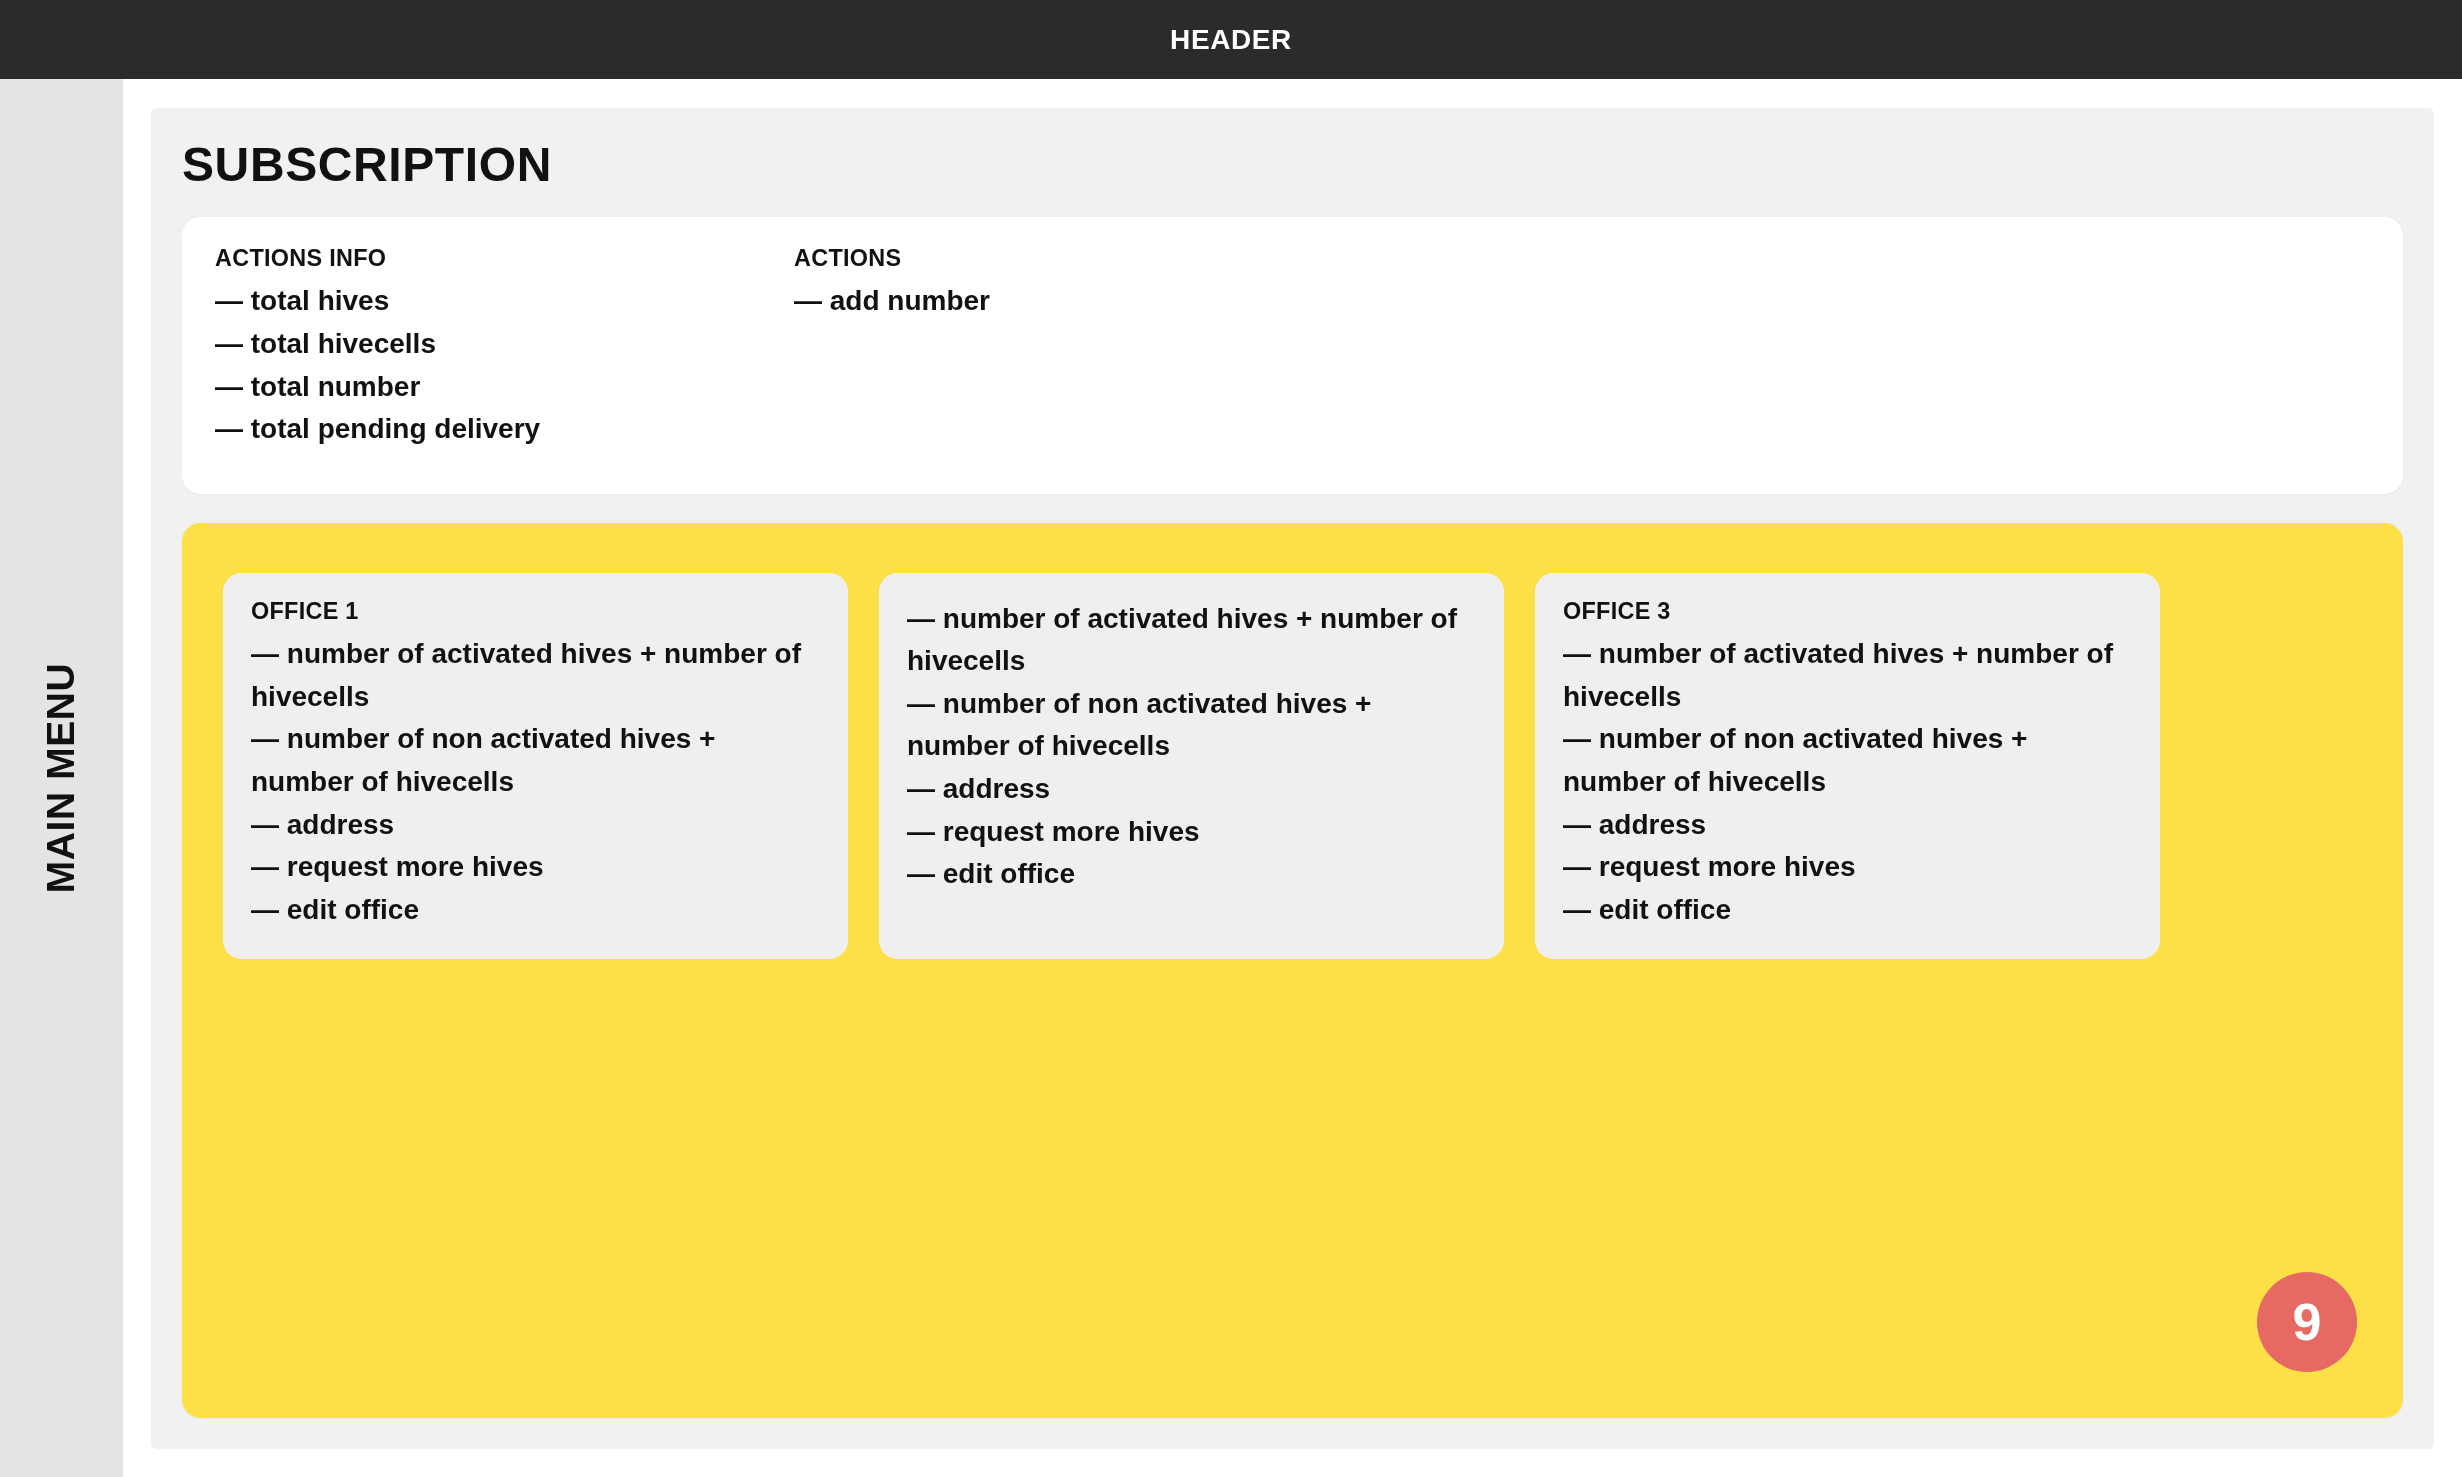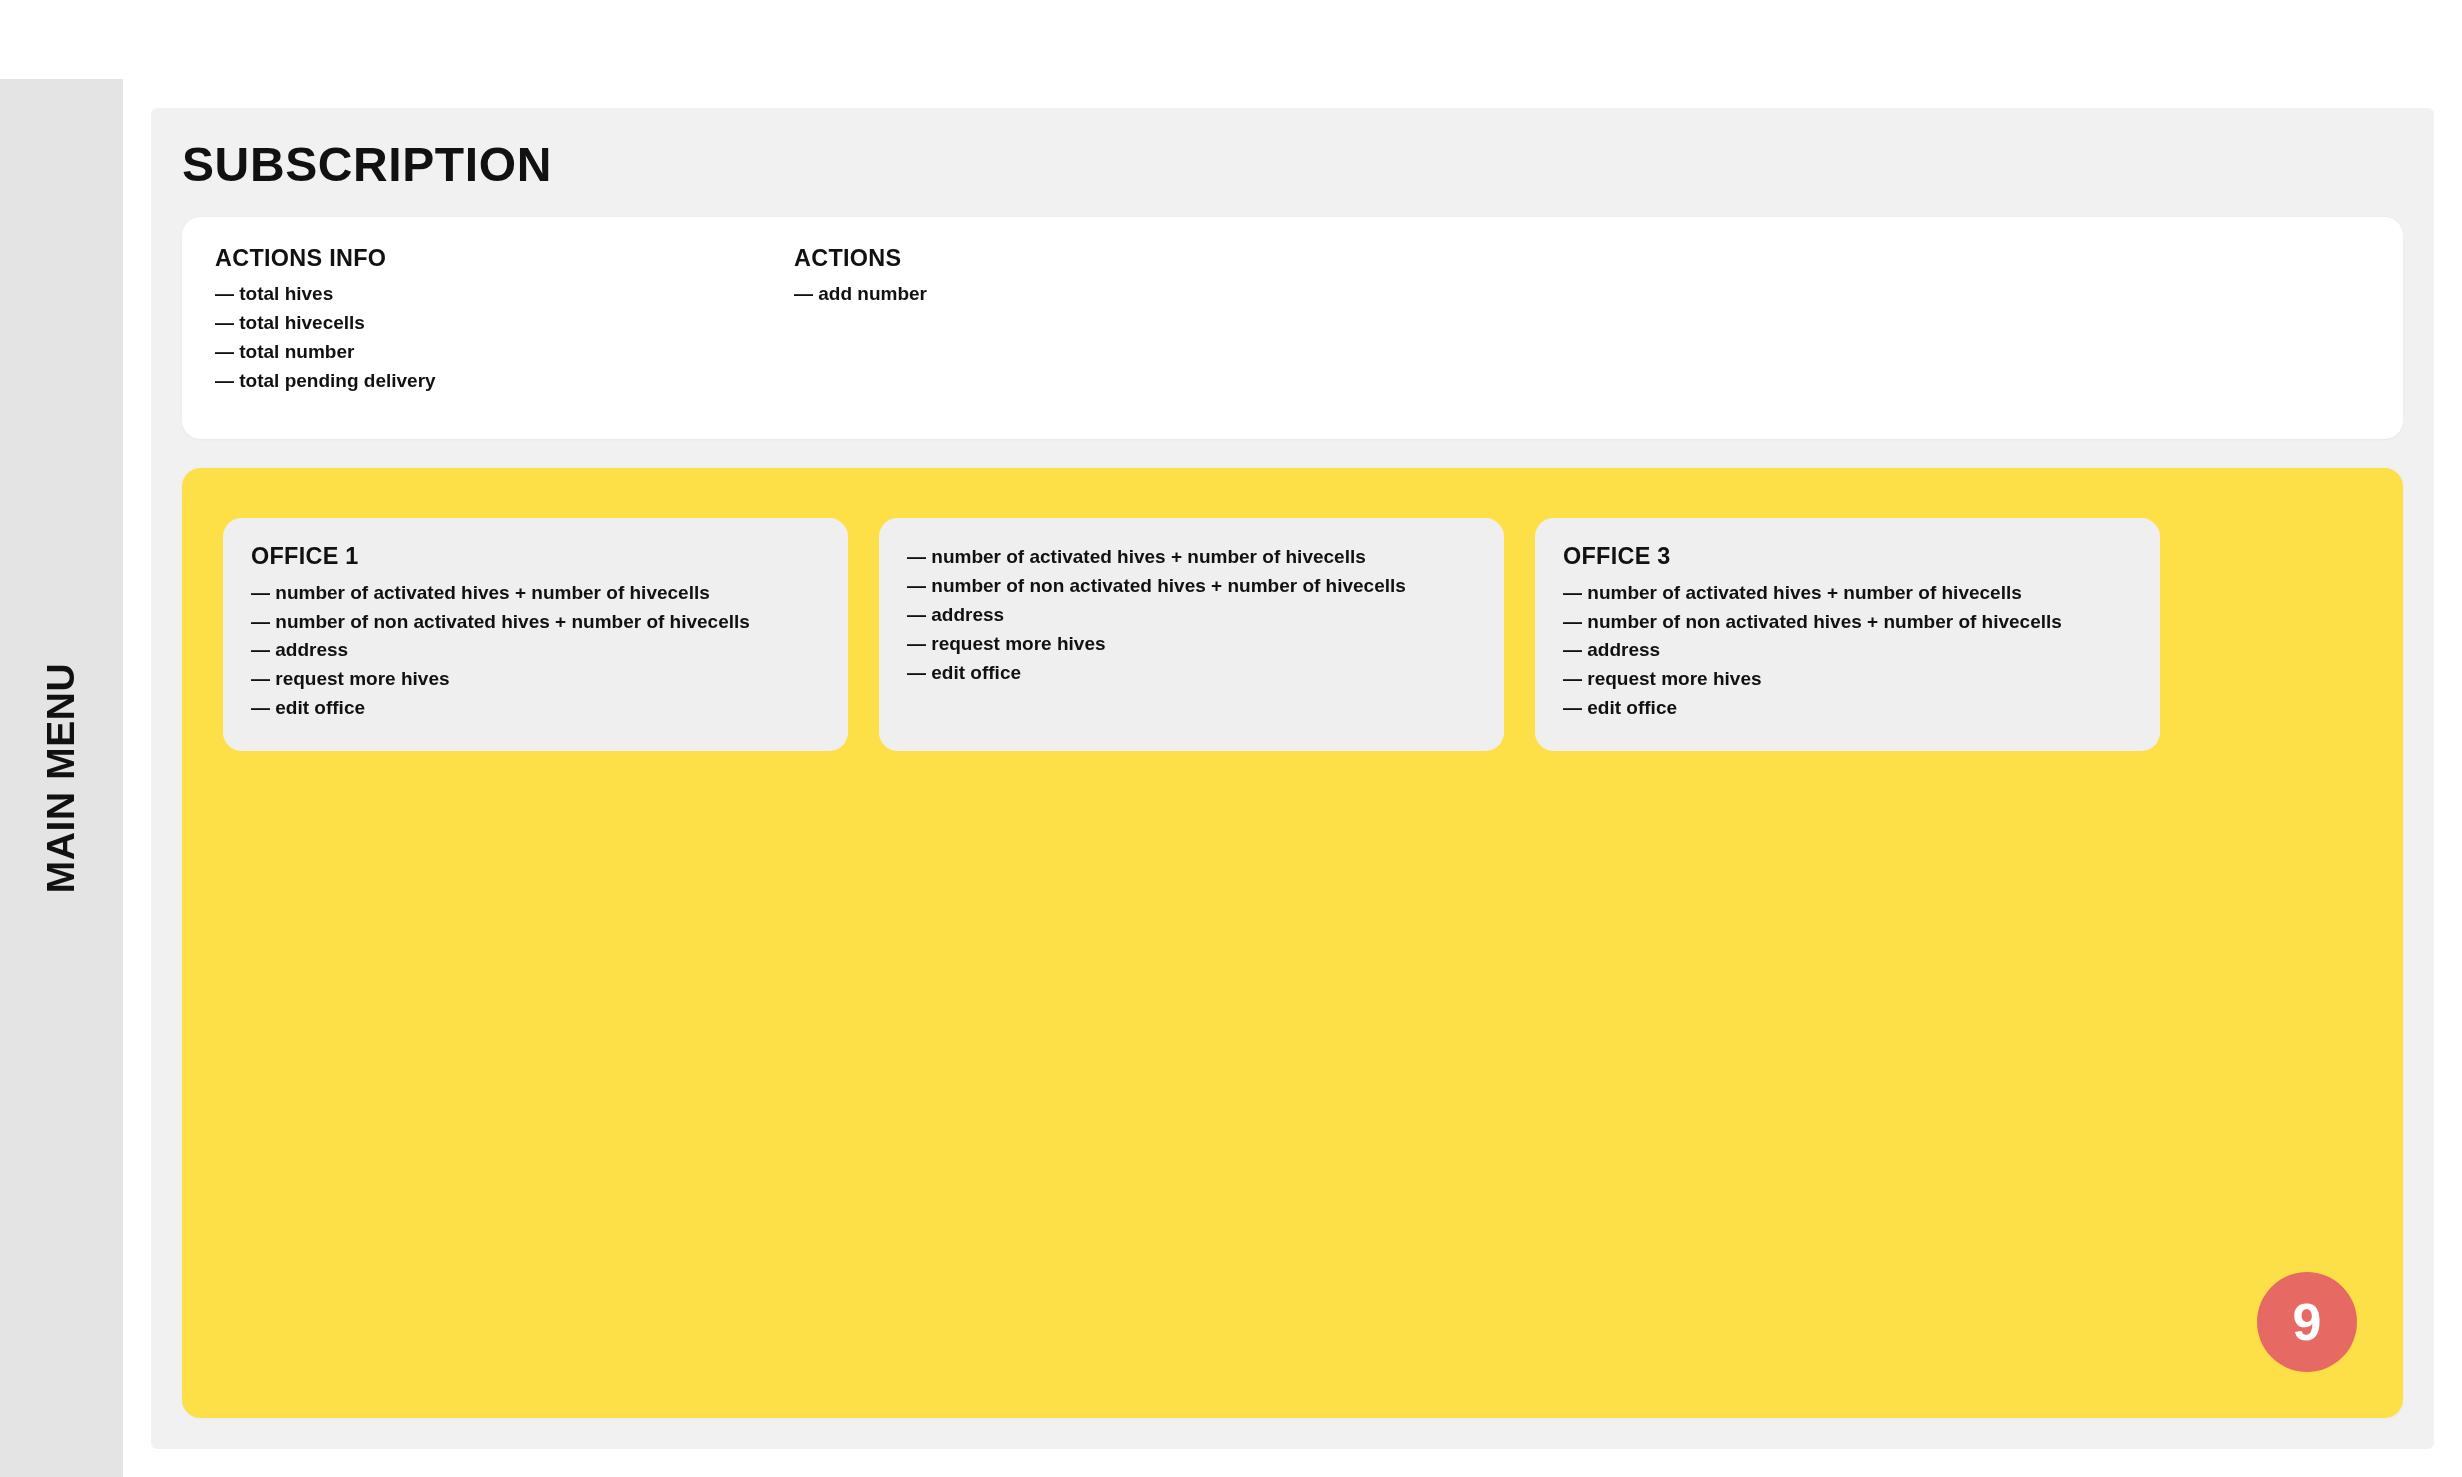--- a/index.html
+++ b/index.html
@@ -84,21 +84,21 @@
   .summary-col {
     width: 579px;
   }
   .section-heading {
     font-size: 23.4px;
     font-weight: 800;
     margin-bottom: 8.6px;
     letter-spacing: 0.3px;
   }
   .line-item {
-    font-size: 19px;
+    font-size: 28px;
     font-weight: 600;
     line-height: 1.52;
   }
   
   .offices-panel {
     background: #fde047;
     border-radius: 18.5px;
     margin-top: 29.5px;
     flex: 1;
     padding: 50px 41px;
@@ -131,20 +131,23 @@
     justify-content: center;
     font-size: 52px;
     font-weight: 700;
   }
 </style>
 </head>
 <body>
 
 <div class="viewport">
 
+  <div class="header-bar">
+    <span>HEADER</span>
+  </div>
 
   <div class="sidebar">
     <div class="sidebar-label">MAIN MENU</div>
   </div>
 
   <div class="content">
 
     <h1 class="page-title">SUBSCRIPTION</h1>
 
     <div class="summary-card">

